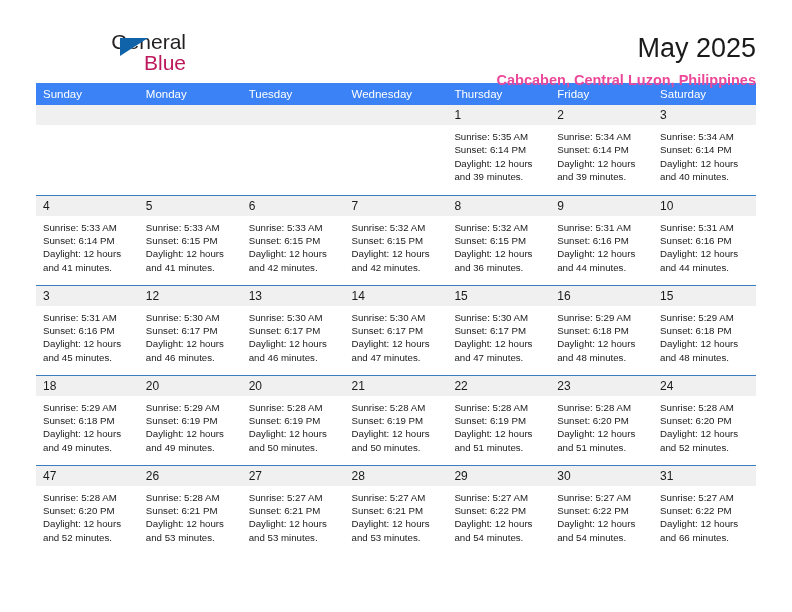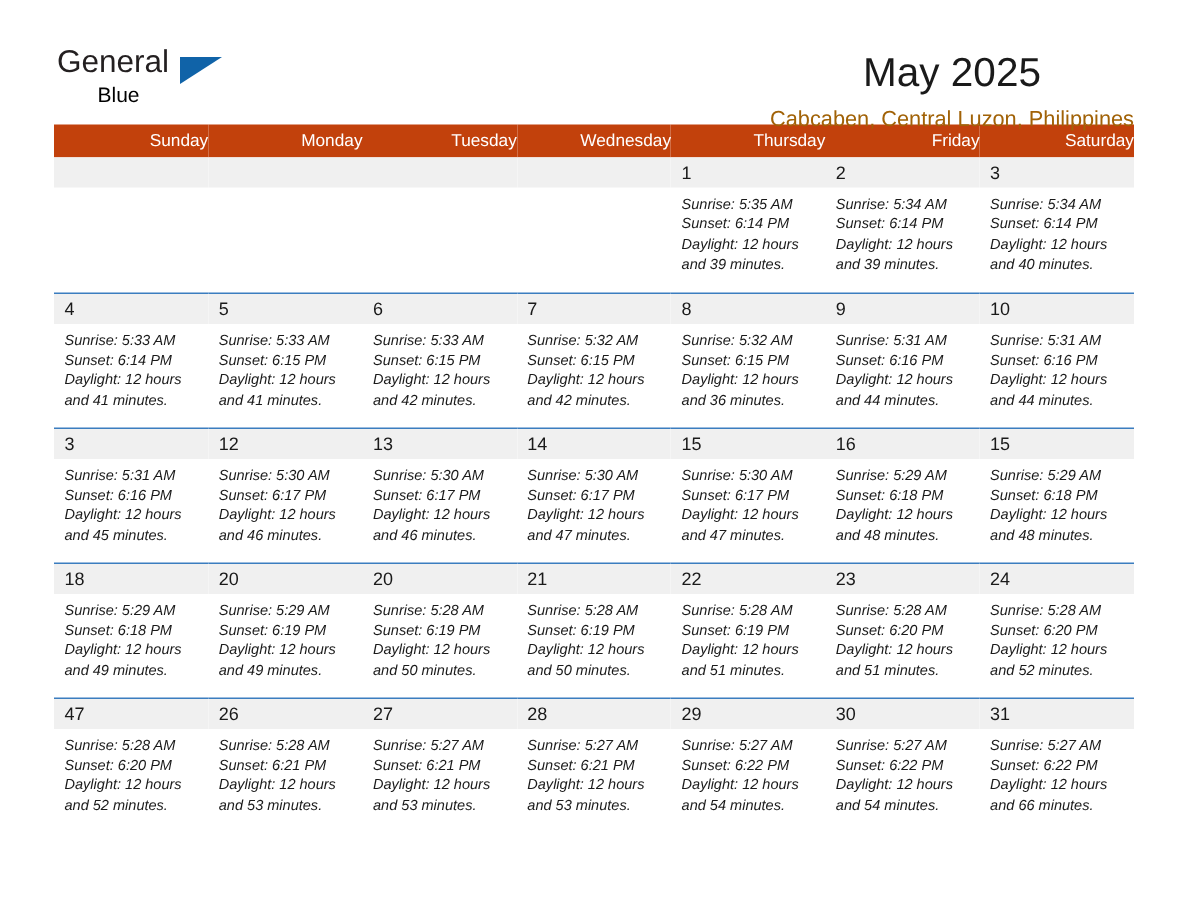--- a/index.html
+++ b/index.html
@@ -28,77 +28,78 @@
     justify-content: space-between;
     align-items: flex-start;
     padding-top: 30px;
     height: 72px;
   }
   .logo {
     position: relative;
     width: 150px;
     height: 52px;
     padding-left: 2px;
+    text-align: right;
   }
   .logo-general {
     font-size: 21px;
     color: #231f20;
     letter-spacing: 0px;
     line-height: 24px;
     display: block;
   }
   .logo-blue {
-    font-size: 14px;
-    color: #000000;
+    font-size: 21px;
+    color: #be185d;
     line-height: 22px;
     display: block;
     margin-left: 27px;
     margin-top: -2px;
   }
   .logo-triangle {
     position: absolute;
     left: 84px;
     top: 8px;
     width: 0;
     height: 0;
     border-left: 28px solid #1063a8;
     border-bottom: 18px solid transparent;
   }
   .title-block {
-    text-align: center;
+    text-align: right;
     padding-top: 2px;
   }
   .cal-title {
     font-size: 27px;
     color: #1a1a1a;
     line-height: 32px;
     font-weight: normal;
     margin: 0;
   }
   .cal-subtitle {
     font-size: 14.5px;
-    color: #a16207;
+    color: #ec4899;
     line-height: 20px;
     margin: 6px 0 0 0;
-    font-weight: normal;
+    font-weight: bold;
   }
 
   
   .calendar {
     margin-top: 11px;
     width: 720px;
     border-collapse: collapse;
     table-layout: fixed;
   }
   .calendar th {
-    background: #c2410c;
+    background: #3b82f6;
     color: #ffffff;
     font-size: 11.5px;
     font-weight: normal;
-    text-align: right;
+    text-align: left;
     padding: 5px 0 5px 7px;
     height: 21px;
     border: none;
   }
   .calendar td {
     vertical-align: top;
     padding: 0;
     height: 90px;
     border-top: 1.5px solid #3b7dbf;
     background: #ffffff;
@@ -115,21 +116,20 @@
     line-height: 14px;
   }
   .daynum.empty {
     color: transparent;
   }
   .details {
     padding: 5px 6px 0 7px;
     font-size: 9.7px;
     line-height: 13.4px;
     color: #1a1a1a;
-    font-style: italic;
   }
   .details div { white-space: nowrap; }
 </style>
 </head>
 <body>
 
 <div class="page">
 
   <div class="header">
 

